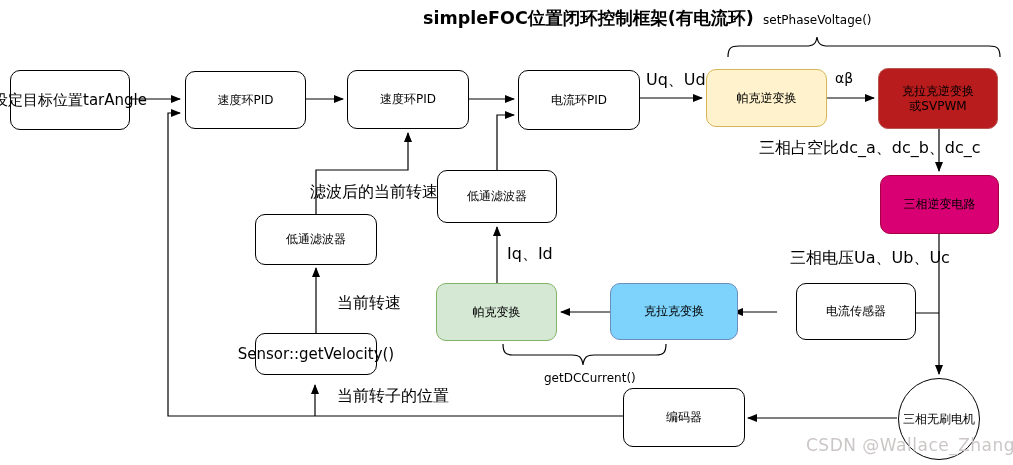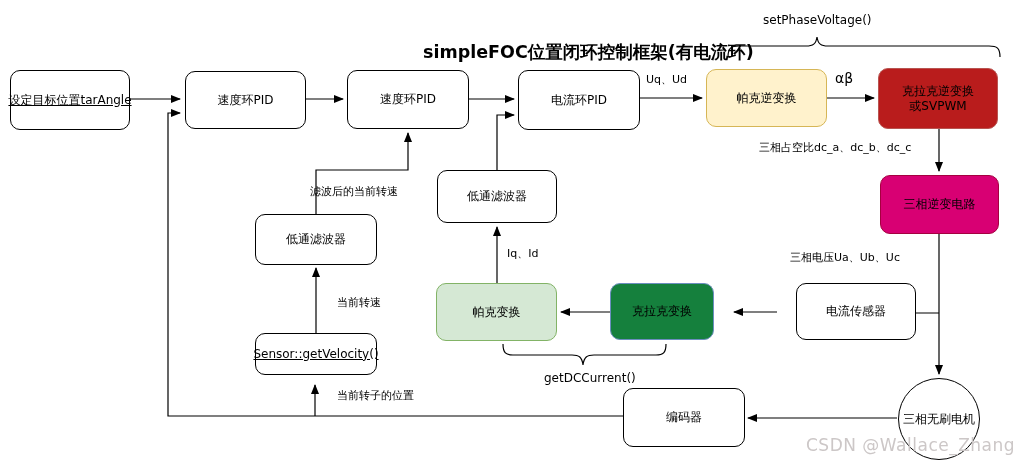--- a/index.html
+++ b/index.html
@@ -9,24 +9,24 @@
     overflow:hidden;
   }
   #wires{position:absolute;left:0;top:0;z-index:0;}
   .node{
     position:absolute;z-index:1;box-sizing:border-box;
     background:#fff;border:1px solid #000;border-radius:10px;
     display:flex;flex-direction:column;align-items:center;justify-content:center;
     font-size:12px;line-height:15px;text-align:center;white-space:nowrap;
   }
   .node.circle{border-radius:50%;}
-  .fs11{font-size:12px;text-decoration:underline;}
-  .lbl{position:absolute;z-index:2;font-size:11px;line-height:14px;white-space:nowrap;}
+  .fs11{font-size:15px;}
+  .lbl{position:absolute;z-index:2;font-size:16px;line-height:14px;white-space:nowrap;}
   .title{
-    position:absolute;z-index:2;font-size:17.5px;font-weight:bold;white-space:nowrap;margin-top:34px;
+    position:absolute;z-index:2;font-size:17.5px;font-weight:bold;white-space:nowrap;
   }
   .ann{position:absolute;z-index:2;font-size:12px;white-space:nowrap;}
   .ab{font-size:14px;}
   .watermark{
     position:absolute;z-index:3;font-size:17px;color:#ccc7c7;
     letter-spacing:0.5px;white-space:nowrap;
   }
 </style>
 </head>
 <body>
@@ -86,21 +86,21 @@
     <span>或SVPWM</span>
   </div>
 
   <div class="node" style="left: 880px; top: 175px; width: 119px; height: 59px; background: rgb(216, 0, 115); border-color: rgb(165, 0, 64); color: #000000;">
     <span>三相逆变电路</span>
   </div>
 
   <div class="node" style="left:777px;top:283px;width:120px;height:57px;margin-left:19px;">
     <span>电流传感器</span>
   </div>
-  <div class="node" style="left: 610px; top: 283px; width: 104px; height: 57px; background: #15803d; border-color: rgb(108, 142, 191);">
+  <div class="node" style="left: 610px; top: 283px; width: 128px; height: 57px; background: #7dd3fc; border-color: rgb(108, 142, 191);">
     <span>克拉克变换</span>
   </div>
   <div class="node" style="left: 436px; top: 283px; width: 121px; height: 58px; background: rgb(213, 232, 212); border-color: rgb(130, 179, 102);">
     <span>帕克变换</span>
   </div>
 
   <div class="node" style="left:437px;top:170px;width:120px;height:53px;">
     <span>低通滤波器</span>
   </div>
   <div class="node" style="left:255px;top:214px;width:122px;height:51px;">

